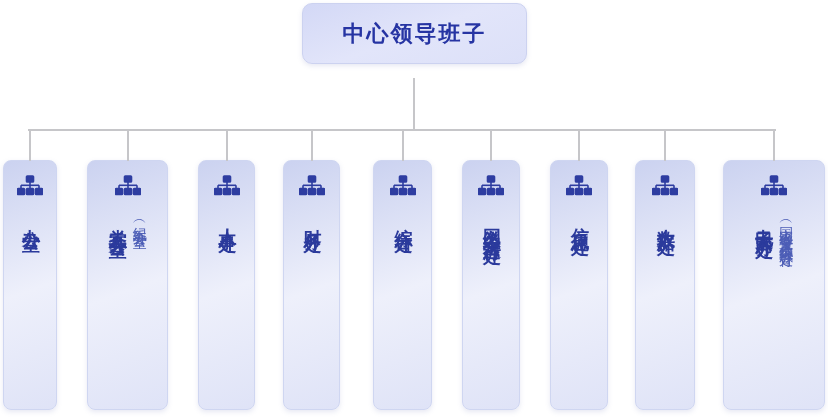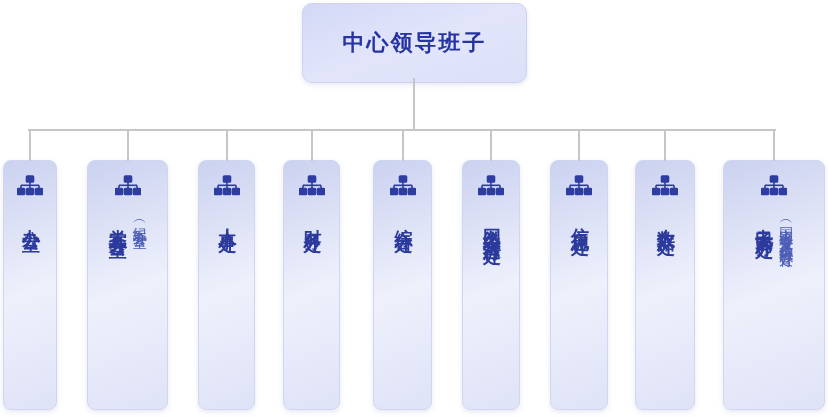--- a/index.html
+++ b/index.html
@@ -14,21 +14,21 @@
     height: 417px;
     background: #ffffff;
     overflow: hidden;
   }
   
   .root-box {
     position: absolute;
     left: 302px;
     top: 3px;
     width: 225px;
-    height: 80px;
+    height: 61px;
     border-radius: 10px;
     background: linear-gradient(160deg, #d3d8f6 0%, #e2e5fa 50%, #dce0f8 100%);
     border: 1px solid #ccd2f0;
     box-shadow: 0 2px 5px rgba(120, 130, 190, 0.18);
     display: flex;
     align-items: center;
     justify-content: center;
     box-sizing: border-box;
   }
   .root-label {

